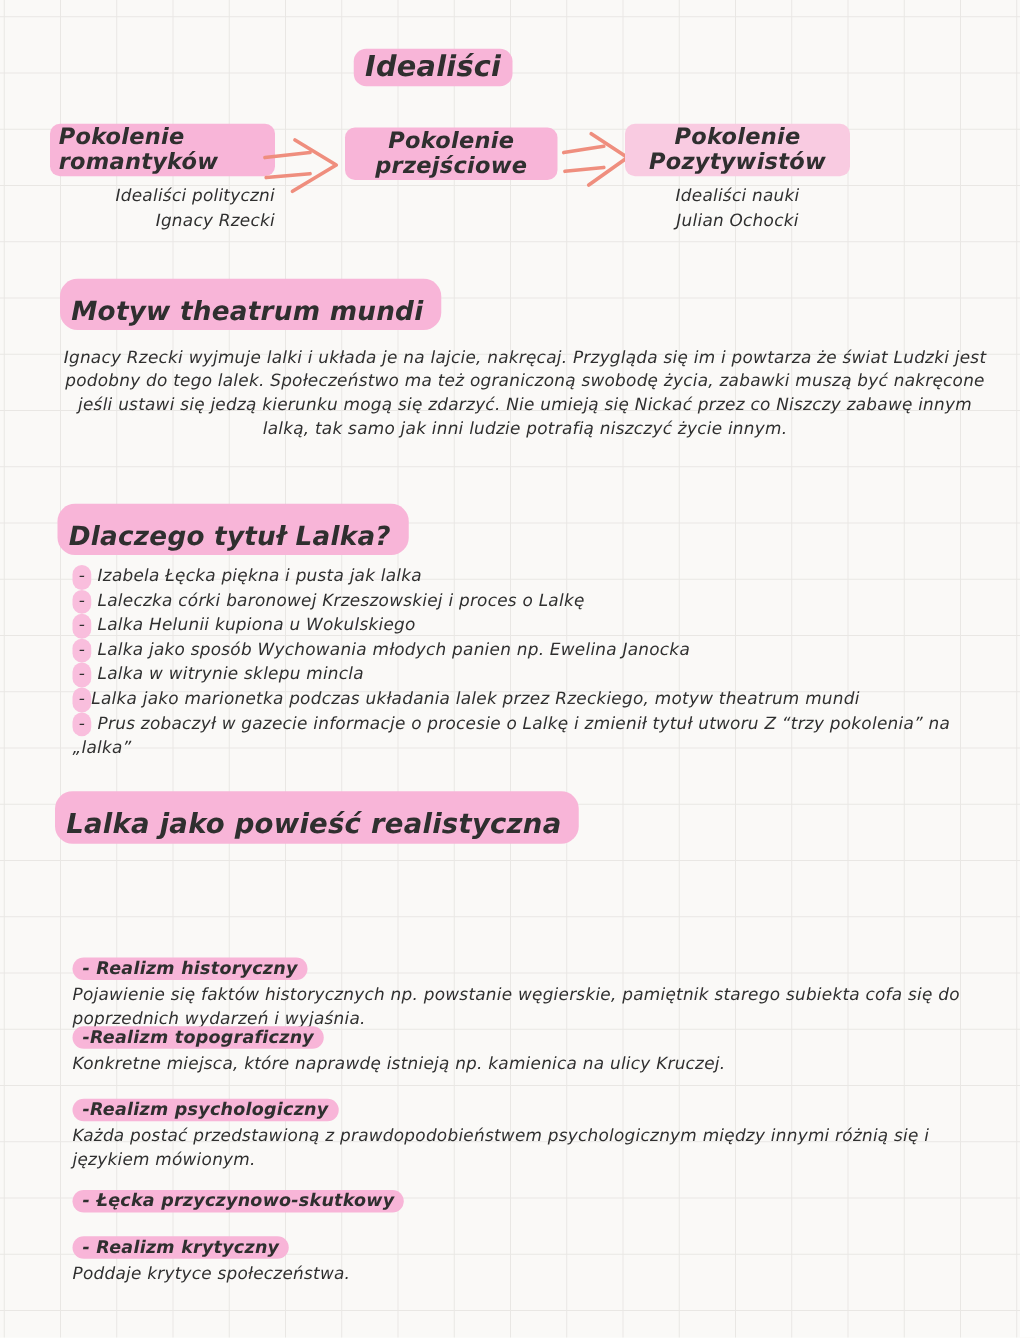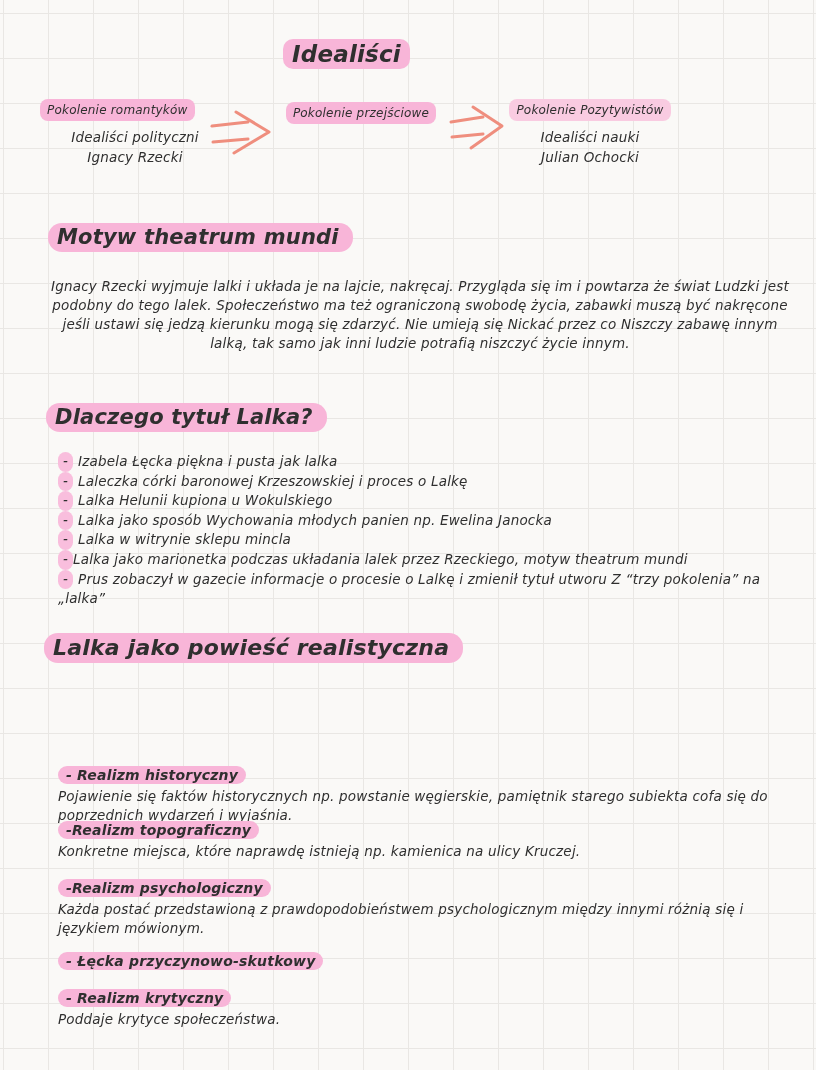--- a/index.html
+++ b/index.html
@@ -23,34 +23,34 @@
     border-radius:10px;
     padding:2px 9px;
     display:inline-block;
   }
   .hl-light{background:#f9cbe1;}
   .page-title{
     position:absolute;left:283px;top:39px;
     font-size:23px;font-weight:600;
   }
   .col{position:absolute;font-size:13.5px;line-height:20px;}
-  .col .col-head{font-size:12px;font-weight:400;margin-bottom:6px;}
+  .col .col-head{font-size:18px;font-weight:700;margin-bottom:6px;}
   .col .col-head .hl{padding:1px 7px;border-radius:8px;}
   .col-1{left:40px;top:99px;width:180px;}
-  .col-1 .col-lines{padding-left:10px;text-align:center;}
+  .col-1 .col-lines{padding-left:10px;text-align:right;}
   .col-2{left:276px;top:102px;width:170px;text-align:center;}
   .col-3{left:500px;top:99px;width:180px;text-align:center;}
   .arrow{position:absolute;}
   .arrow-1{left:208px;top:107px;}
   .arrow-2{left:447px;top:101px;}
   .sec-head{
     position:absolute;
     font-size:21px;font-weight:600;
   }
-  .sec-head .hl{padding:2px 14px 3px 9px;border-radius:14px;}
+  .sec-head .hl{padding:14px 14px 3px 9px;border-radius:14px;}
   .head-theatrum{left:48px;top:223px;}
   .head-why{left:46px;top:403px;}
   .head-realism{left:44px;top:633px;font-size:22px;}
   .body-text{
     position:absolute;left:44px;width:752px;
     font-size:13.5px;line-height:19px;
   }
   .body-theatrum{top:277px;text-align:center;}
   .why-list{position:absolute;left:58px;top:452px;width:745px;font-size:13.5px;}
   .why-item{line-height:19.6px;}

